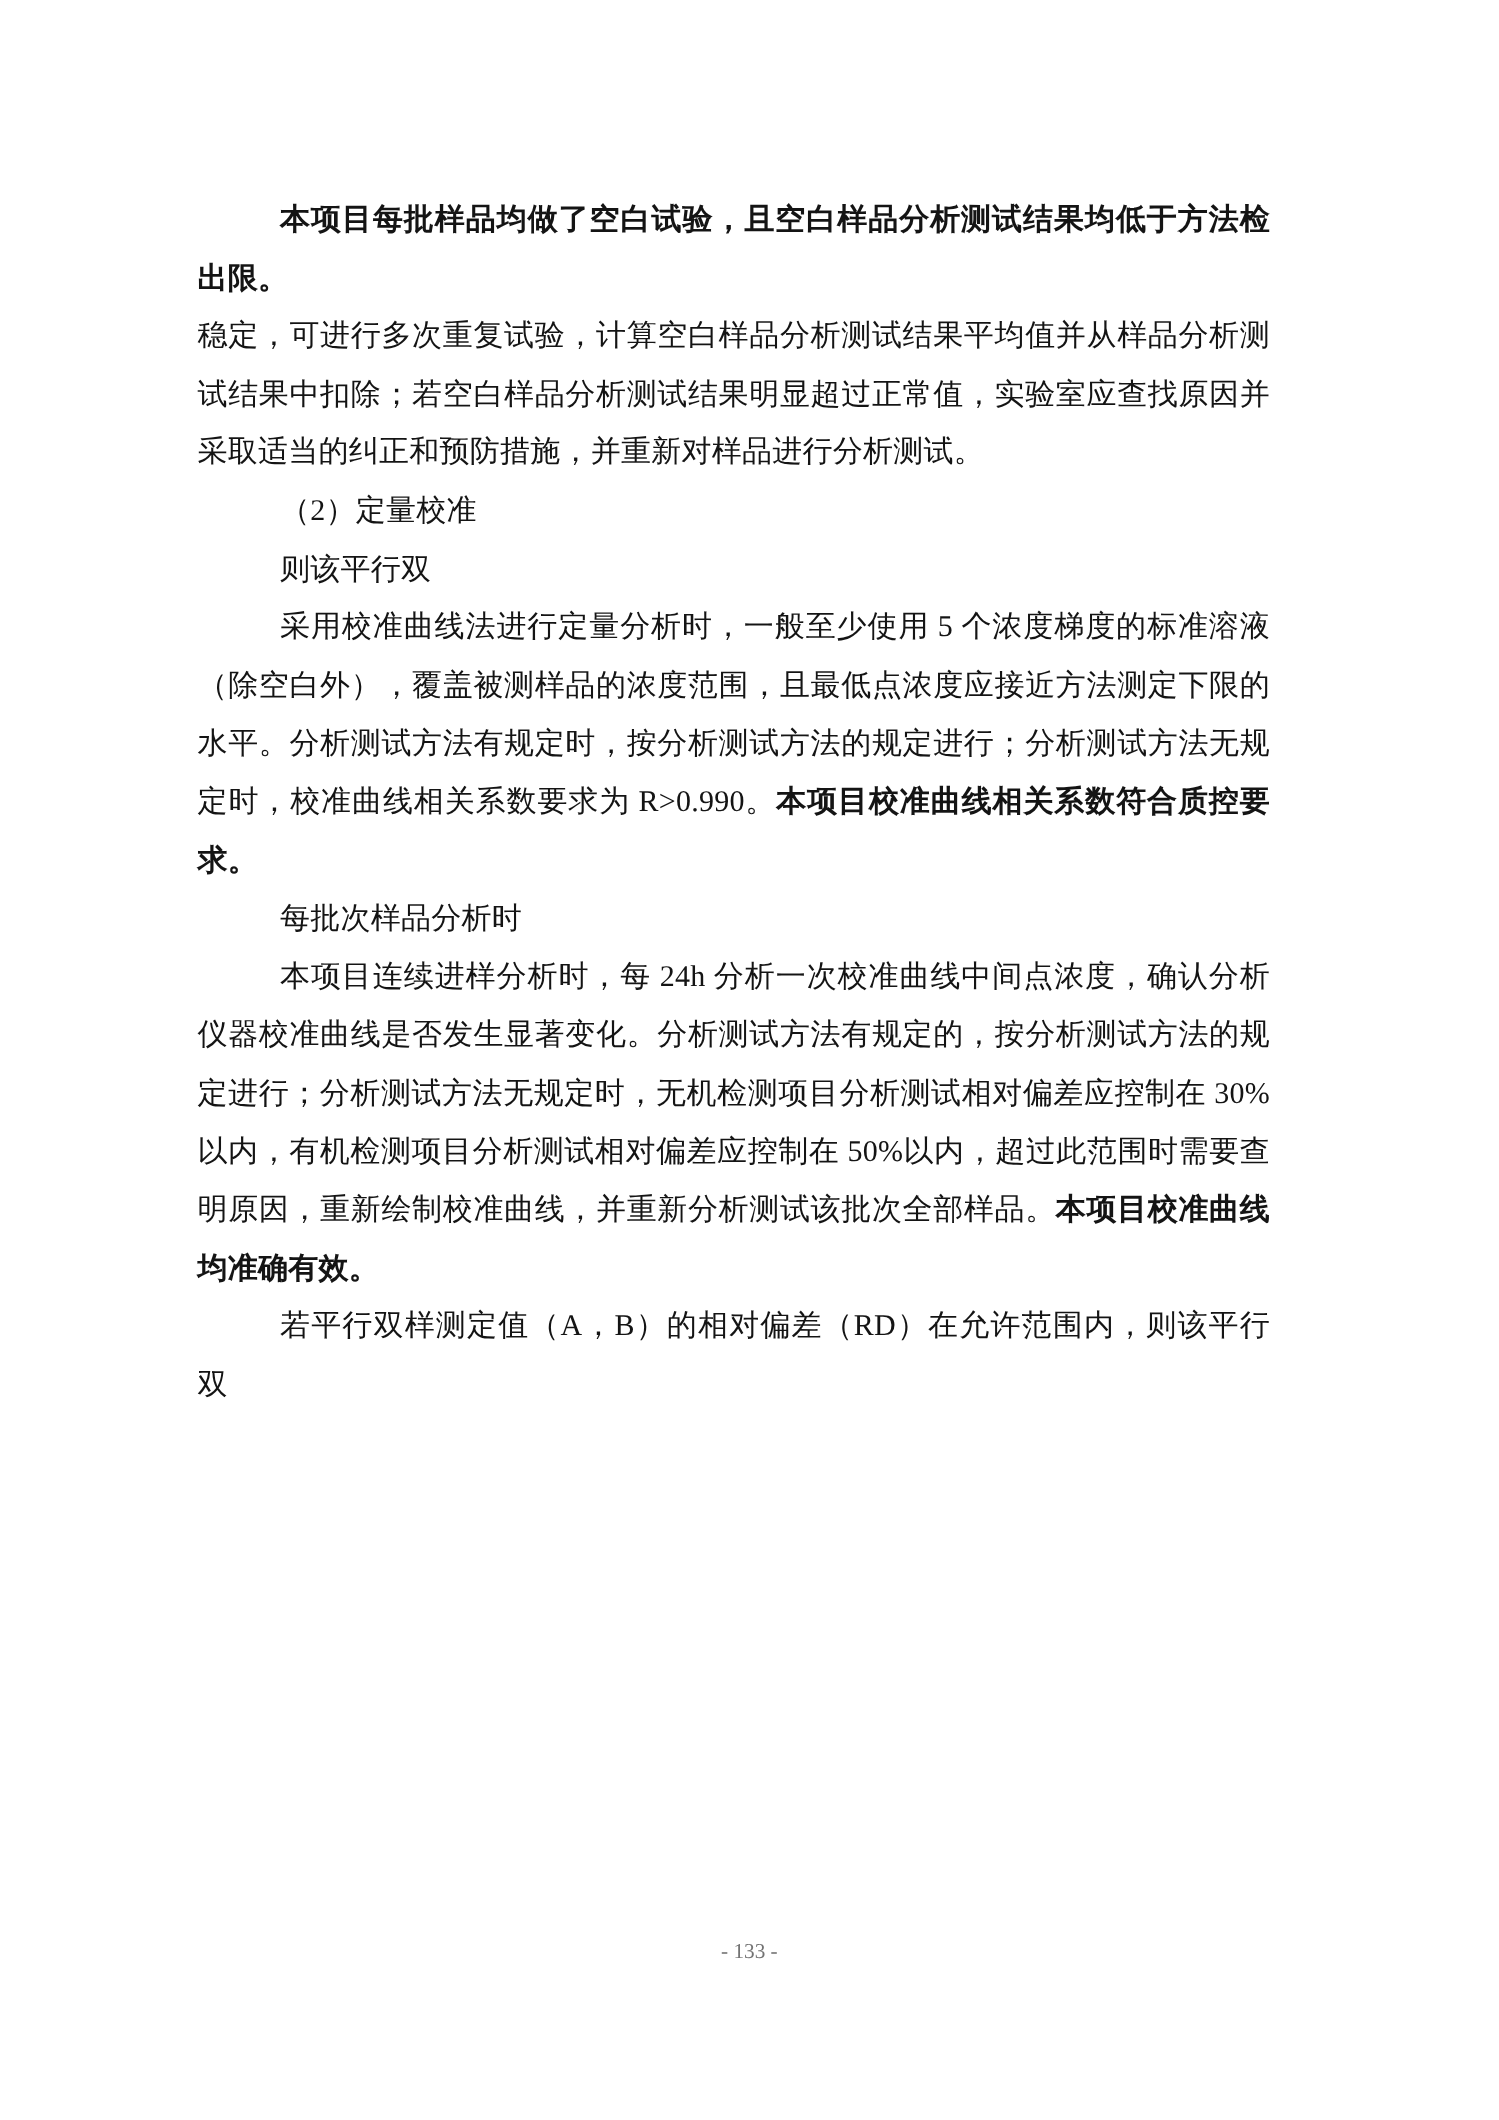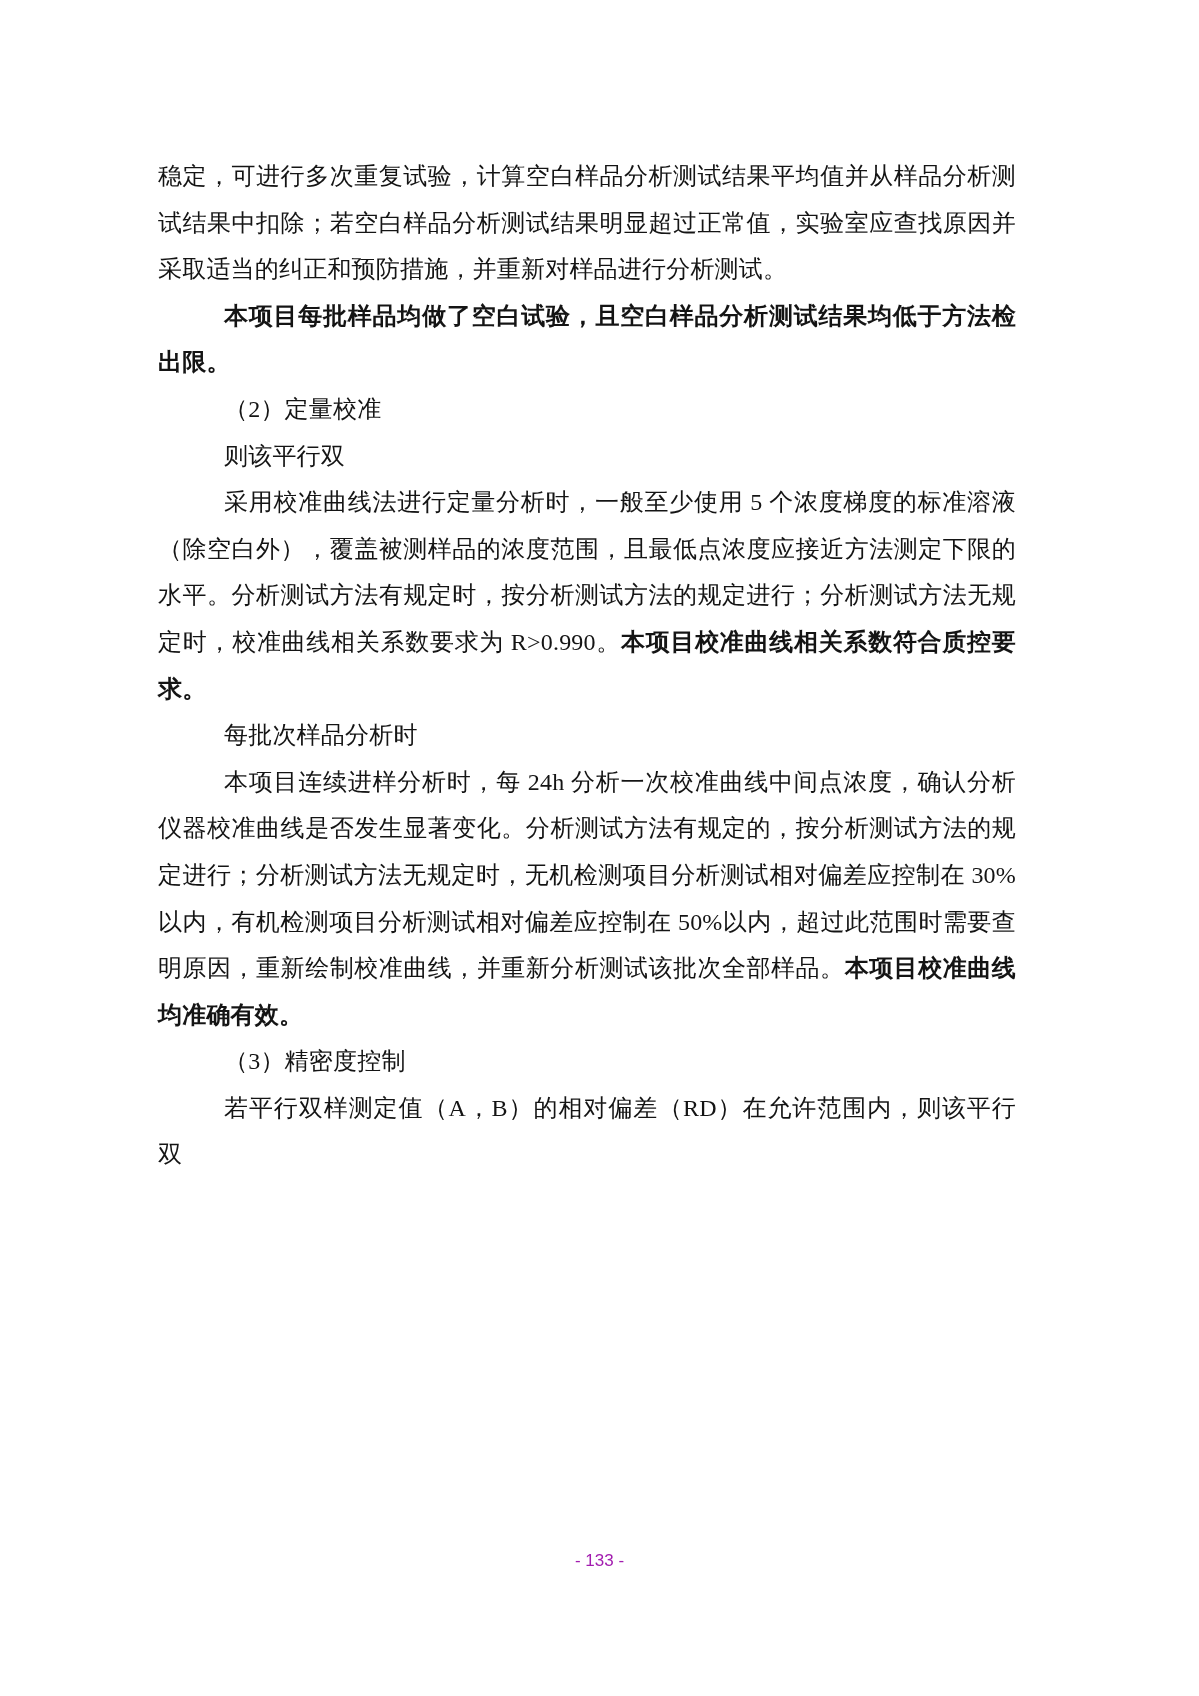--- a/index.html
+++ b/index.html
@@ -38,48 +38,47 @@
     font-weight: 700;
   }
   .footer {
     position: absolute;
     top: 1549px;
     left: 0;
     width: 100%;
     text-align: center;
     font-size: 17px;
     line-height: 24px;
-    color: #a21caf;
-    font-family: Liberation Sans, sans-serif;
+    color: #737373;
+    font-family: Liberation Serif, serif;
   }
 </style>
 </head>
 <body>
 
 <div class="page">
 
   <div class="content">
 
+    <p class="para"><span class="bold">本项目每批样品均做了空白试验，且空白样品分析测试结果均低于方法检出限。</span></p>
+
     <p class="para no-indent"><span>稳定，可进行多次重复试验，计算空白样品分析测试结果平均值并从样品分析测试结果中扣除；若空白样品分析测试结果明显超过正常值，实验室应查找原因并采取适当的纠正和预防措施，并重新对样品进行分析测试。</span></p>
-
-    <p class="para"><span class="bold">本项目每批样品均做了空白试验，且空白样品分析测试结果均低于方法检出限。</span></p>
 
     <p class="para"><span>（2）定量校准</span></p>
 
 
 
     <p class="para"><span>则该平行双</span></p>
 
     <p class="para"><span>采用校准曲线法进行定量分析时，一般至少使用 5 个浓度梯度的标准溶液（除空白外），覆盖被测样品的浓度范围，且最低点浓度应接近方法测定下限的水平。分析测试方法有规定时，按分析测试方法的规定进行；分析测试方法无规定时，校准曲线相关系数要求为 R&gt;0.990。</span><span class="bold">本项目校准曲线相关系数符合质控要求。</span></p>
 
     <p class="para"><span>每批次样品分析时</span></p>
 
     <p class="para"><span>本项目连续进样分析时，每 24h 分析一次校准曲线中间点浓度，确认分析仪器校准曲线是否发生显著变化。分析测试方法有规定的，按分析测试方法的规定进行；分析测试方法无规定时，无机检测项目分析测试相对偏差应控制在 30%以内，有机检测项目分析测试相对偏差应控制在 50%以内，超过此范围时需要查明原因，重新绘制校准曲线，并重新分析测试该批次全部样品。</span><span class="bold">本项目校准曲线均准确有效。</span></p>
 
-    <p class="para"><span>（3）精密度控制</span></p>
 
 
     <p class="para"><span>若平行双样测定值（A，B）的相对偏差（RD）在允许范围内，则该平行双</span></p>
 
   </div>
 
   <div class="footer">- 133 -</div>
 
 </div>
 

